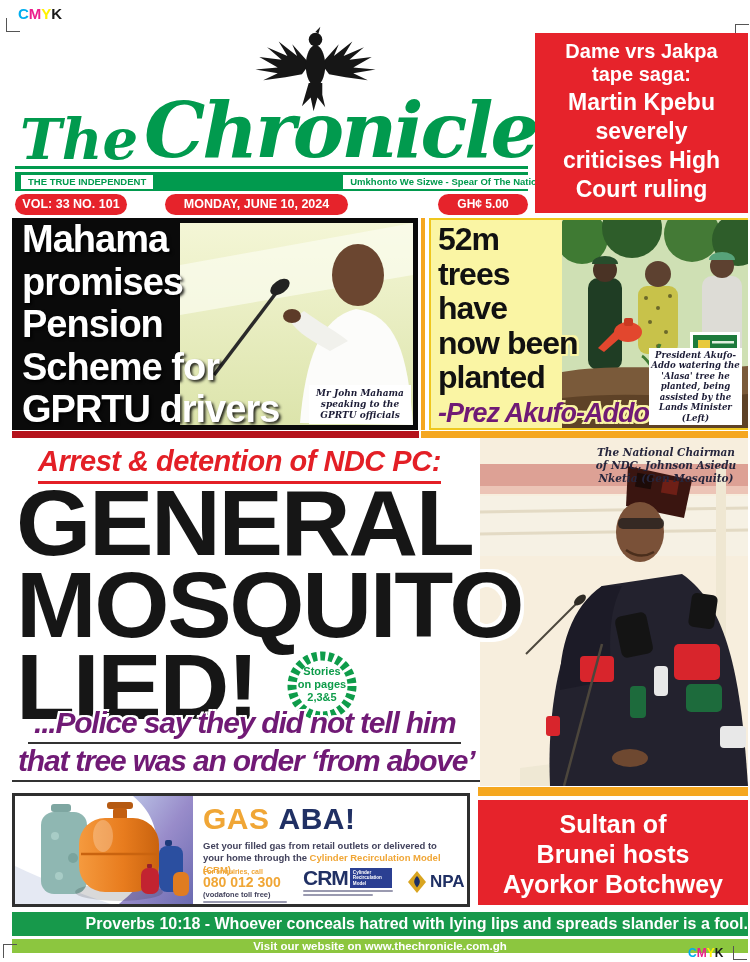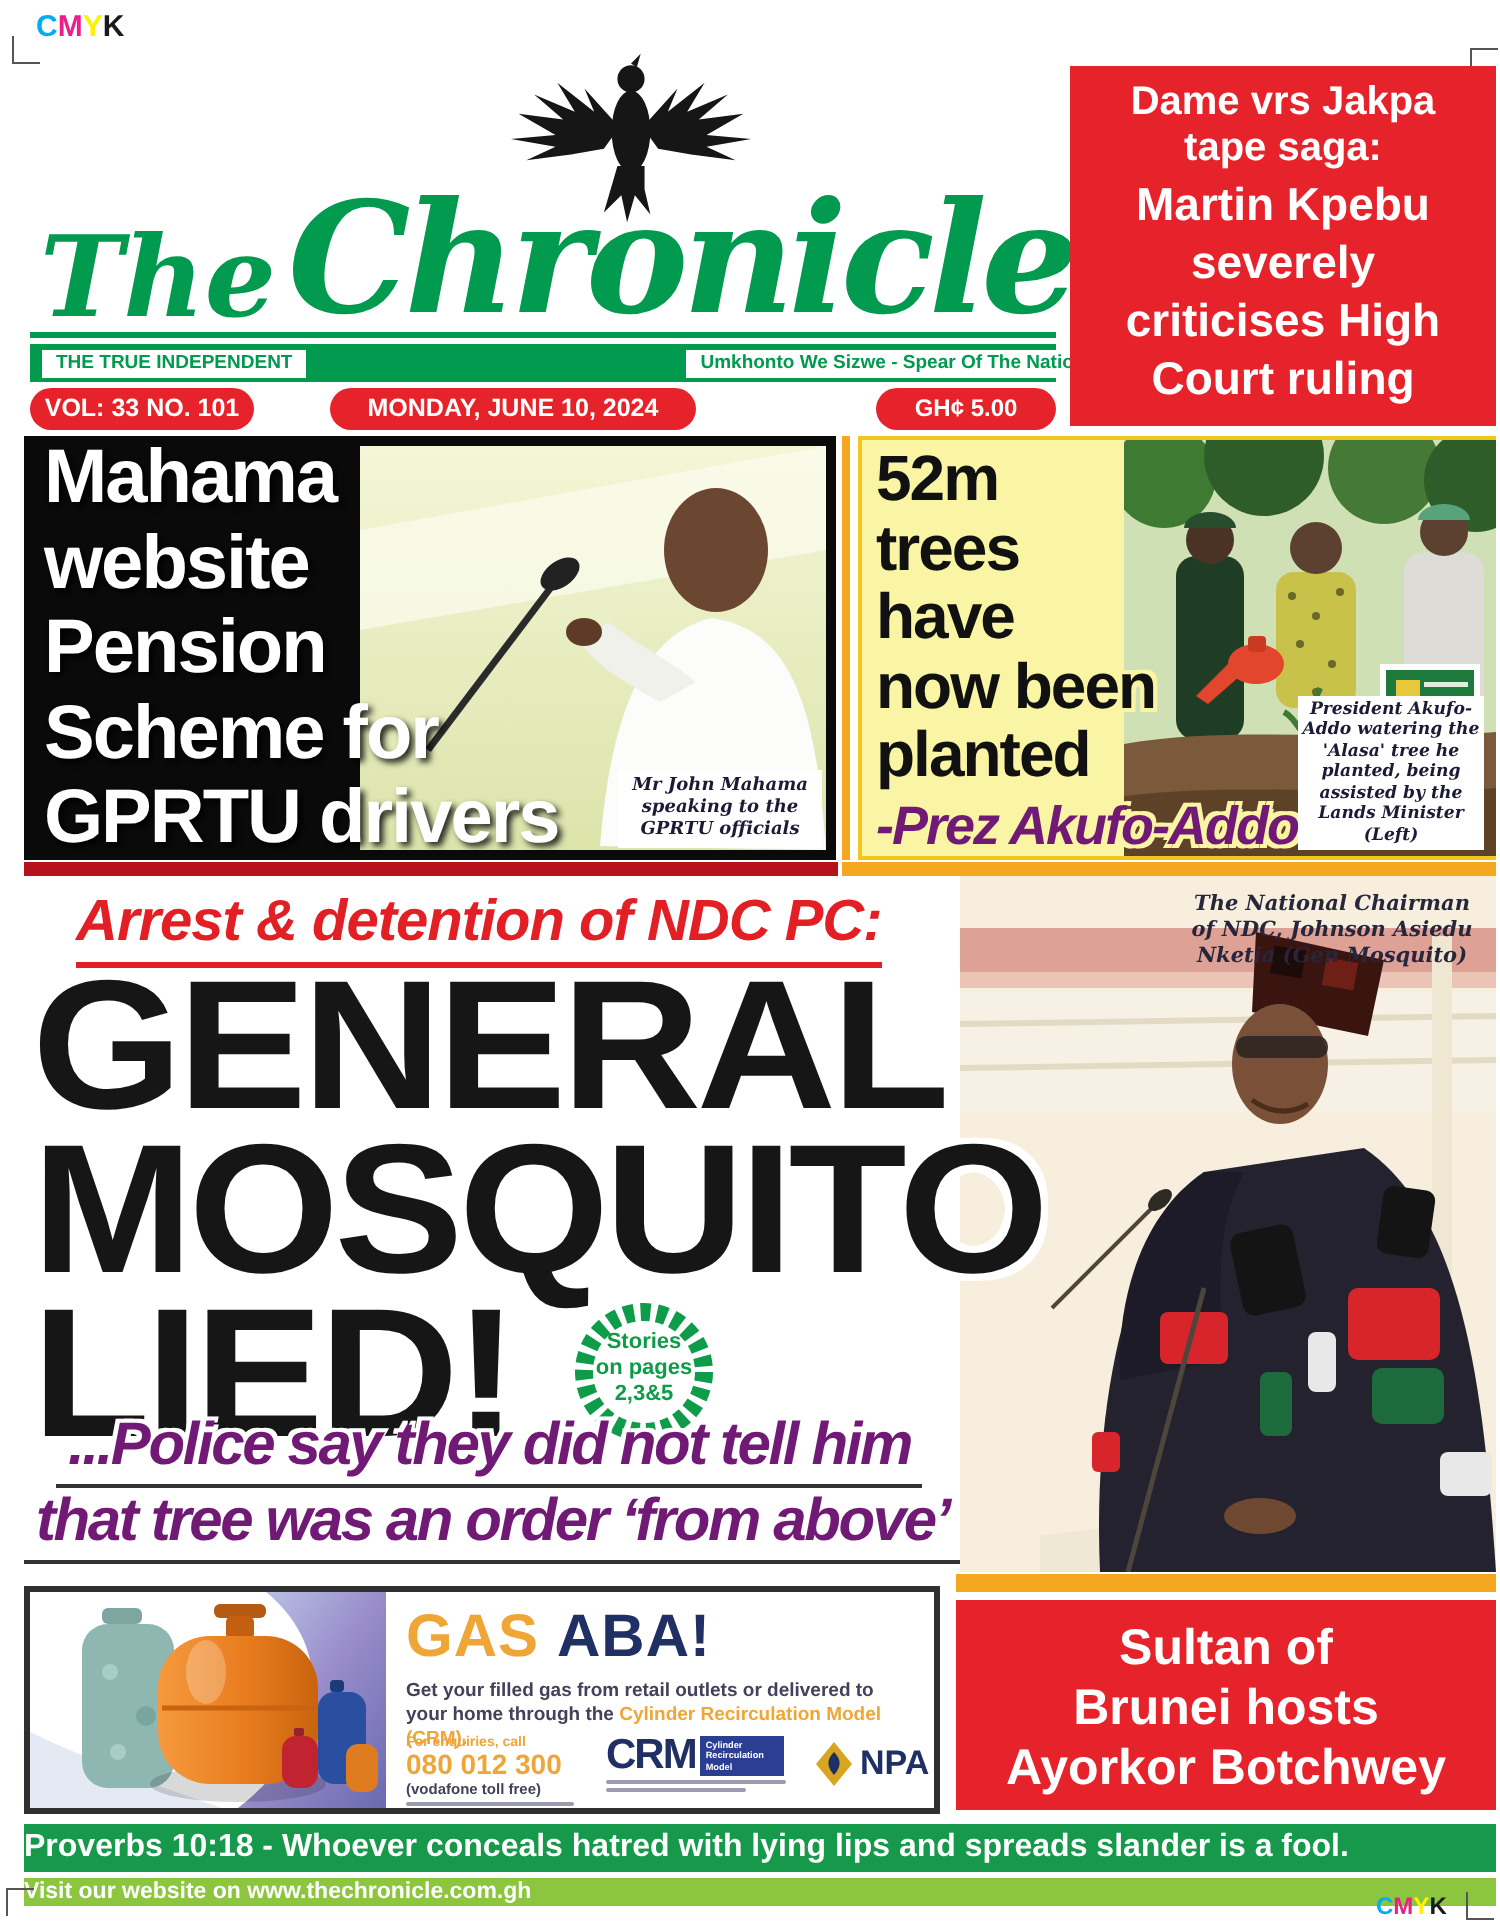--- a/index.html
+++ b/index.html
@@ -101,23 +101,23 @@
   .crm-row { display:flex; align-items:flex-start; }
   .crm-abbr { color:#203064; font-weight:900; font-size:21px; line-height:20px; letter-spacing:-1px; }
   .crm-box { background:#2b3f92; color:#fff; font-weight:bold; font-size:4.6px; line-height:5.4px; padding:2px 3px; margin-left:2px; width:42px; height:20px; }
   .ad-npa { position:absolute; left:392px; top:74px; display:flex; align-items:center; }
   .npa-txt { color:#203064; font-weight:900; font-size:17px; margin-left:3px; }
 
   
   .orange-bar-br { left:478px; top:787px; width:270px; height:9px; background:#F5A71F; }
   .sultan-box { left:478px; top:800px; width:270px; height:105px; background:#E6232B; color:#fff; text-align:center;
                 font-weight:900; font-size:25px; line-height:30px; padding-top:9px; }
-  .proverb-bar { left:12px; top:912px; width:736px; height:24px; background:#17994B; color:#fff; text-align:left;
+  .proverb-bar { left:12px; top:912px; width:736px; height:24px; background:#17994B; color:#fff; text-align:right;
                  font-weight:800; font-size:16px; line-height:24px; }
-  .website-bar { left:12px; top:939px; width:736px; height:14px; background:#8CC63F; color:#fff; 
+  .website-bar { left:12px; top:939px; width:736px; height:14px; background:#8CC63F; color:#fff; text-align:center;
                  font-weight:800; font-size:11.5px; line-height:14px; }
 </style>
 </head>
 <body>
 
 <div class="page">
 
   <div class="abs cmyk" style="left:18px; top:5px;">
     <span class="c0">C</span><span class="c1">M</span><span class="c2">Y</span><span class="c3">K</span>
   </div>
@@ -175,21 +175,21 @@
         <path d="M120 200 C125 138 140 94 176 86 C216 92 228 130 233 202 Z" fill="#fcfcfa"></path>
         <ellipse cx="178" cy="52" rx="26" ry="31" fill="#6b4630"></ellipse>
         <path d="M150 128 C132 118 118 110 110 98 L124 88 C140 100 156 108 168 118 Z" fill="#f1f1ec"></path>
         <ellipse cx="112" cy="93" rx="9" ry="7" fill="#5d3b28"></ellipse>
         <line x1="34" y1="152" x2="96" y2="70" stroke="#2a2a2a" stroke-width="3.5"></line>
         <ellipse cx="100" cy="64" rx="11" ry="6.5" fill="#222" transform="rotate(-35 100 64)"></ellipse>
       </svg>
     </div>
     <div class="ls-head">
       <div>Mahama</div>
-      <div>website</div>
+      <div>promises</div>
       <div>Pension</div>
       <div>Scheme for</div>
       <div>GPRTU drivers</div>
     </div>
     <div class="photo-caption ls-cap">Mr John Mahama speaking to the GPRTU officials</div>
   </div>
 
   <div class="abs v-divider"></div>
 
   <div class="abs right-story">

